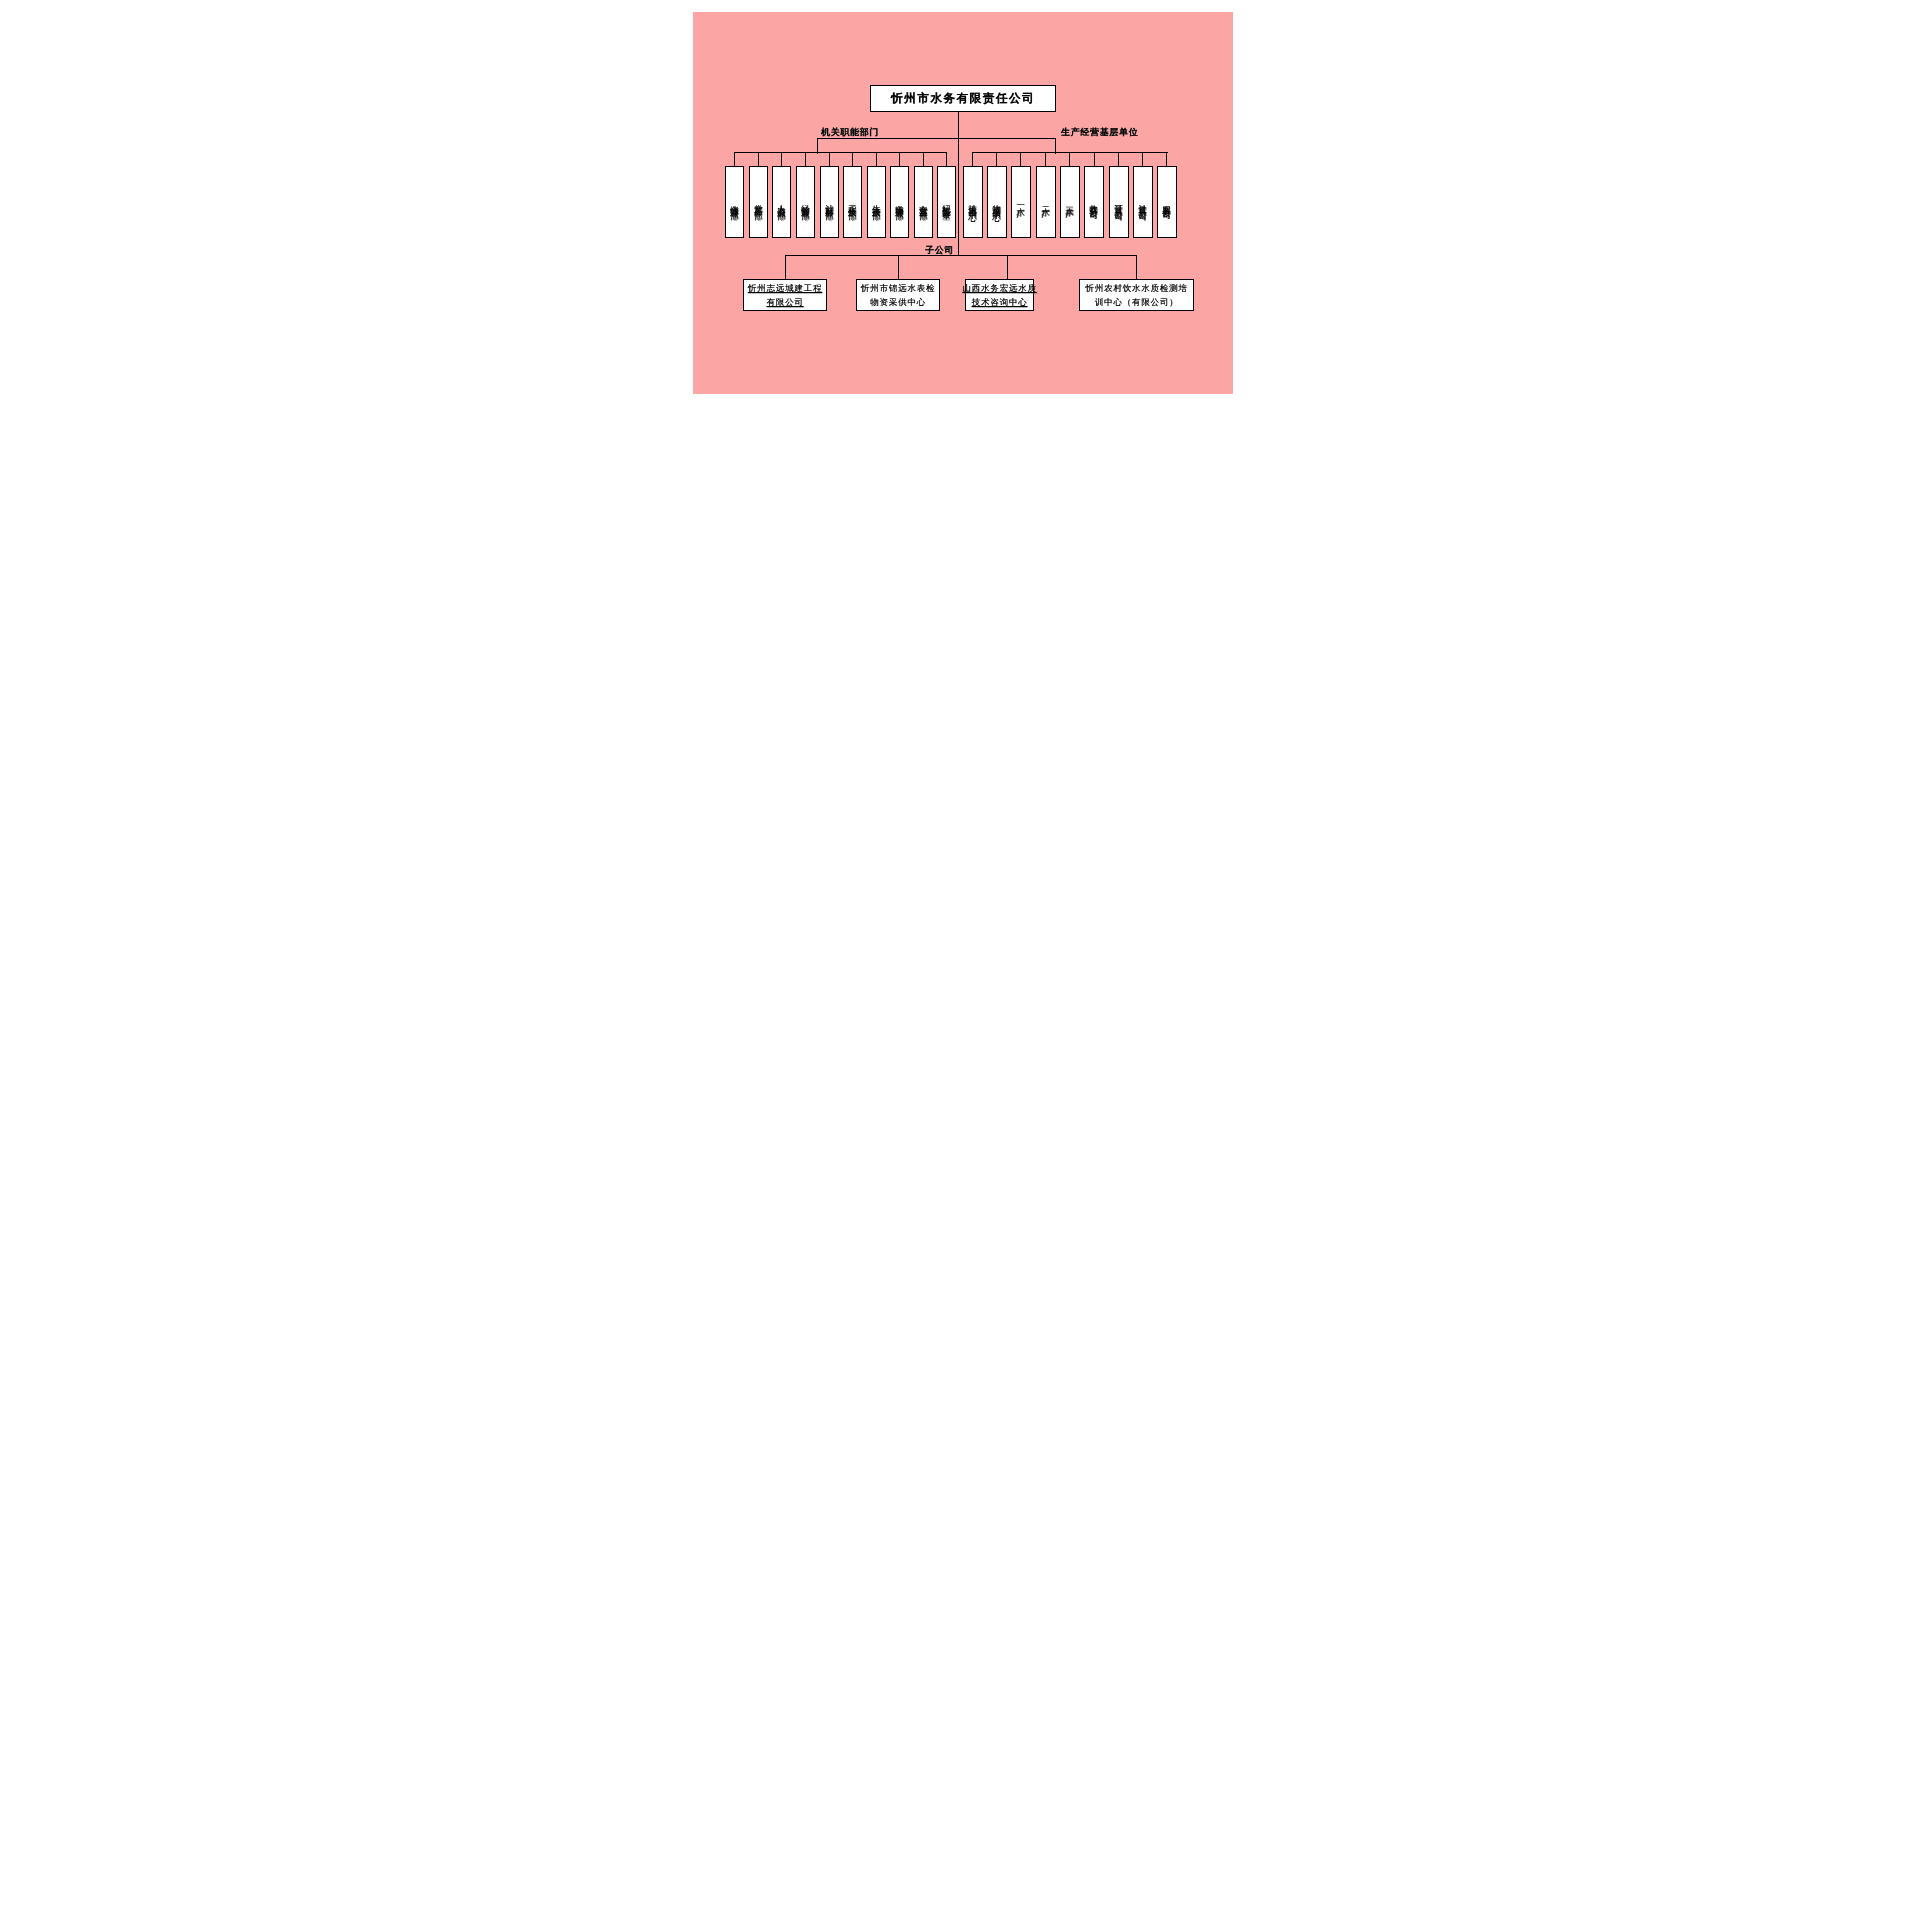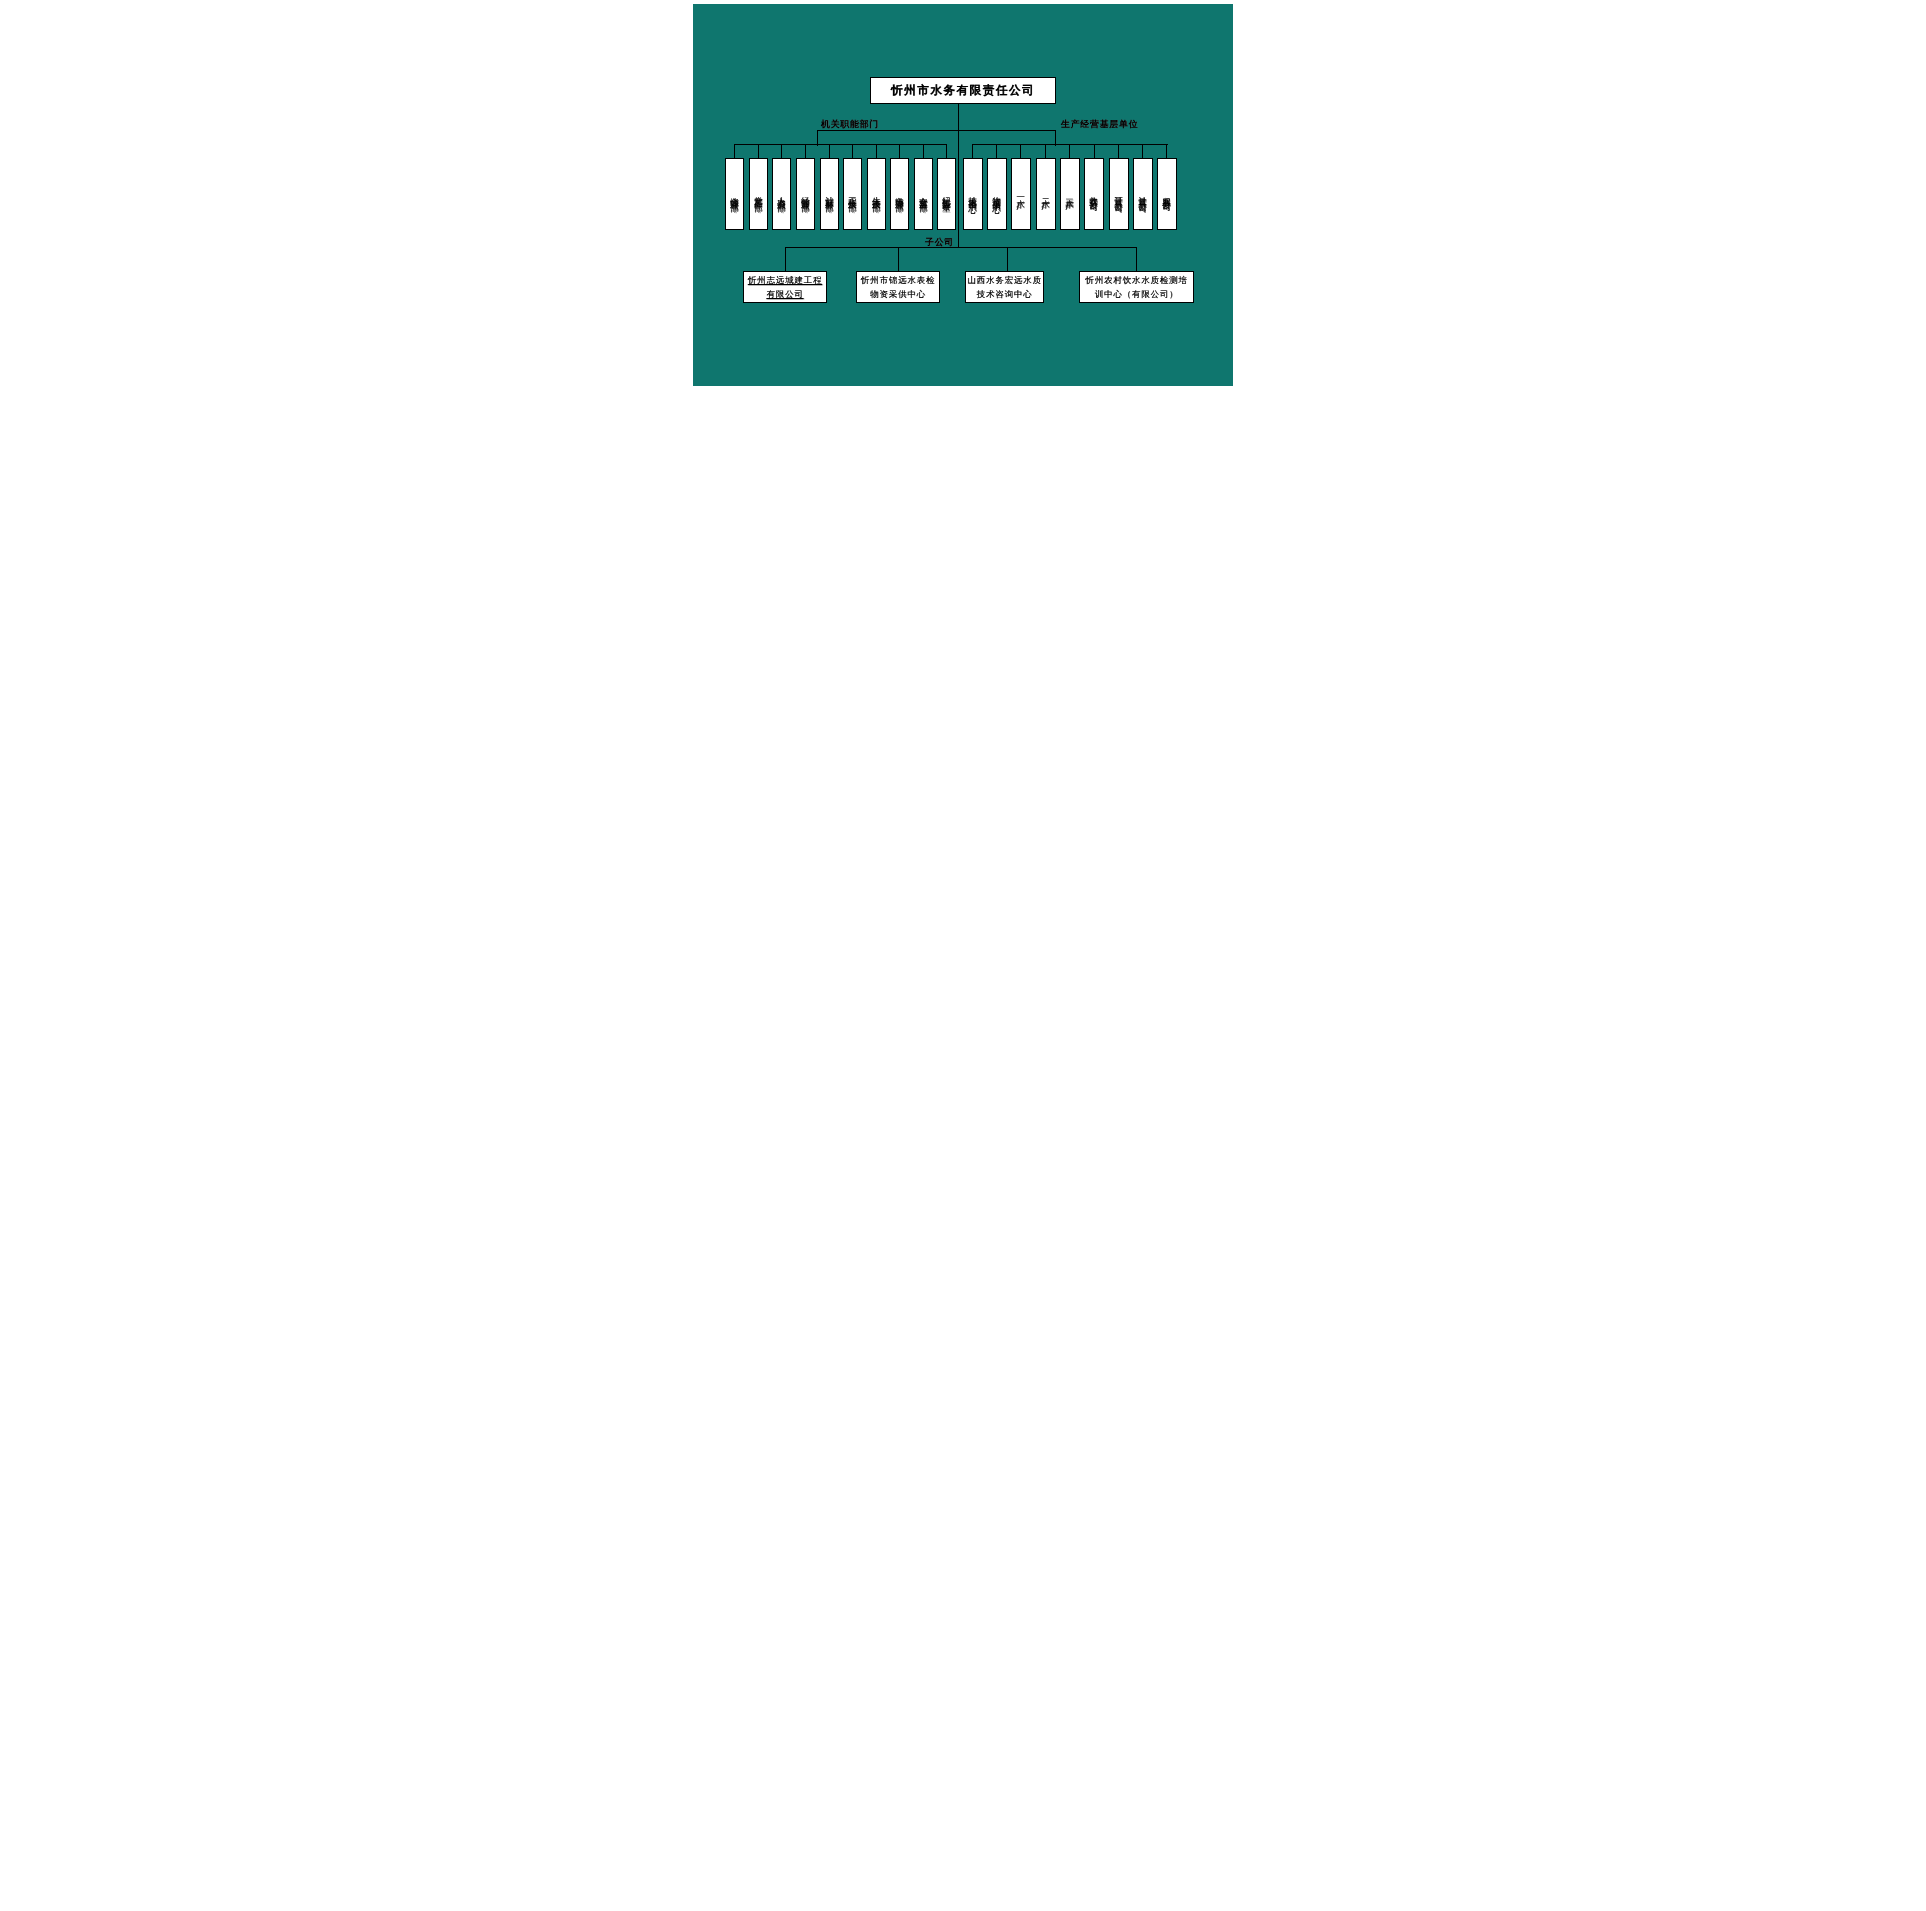--- a/index.html
+++ b/index.html
@@ -5,22 +5,22 @@
   html, body {
     margin: 0;
     padding: 0;
     background: #ffffff;
     font-family: "Liberation Serif", "DejaVu Serif", serif;
   }
   .stage {
     position: relative;
     width: 540px;
     height: 382px;
-    margin: 4px auto;
-    background: #0f766e;
+    margin: 12px auto;
+    background: #fca5a5;
     color: #000000;
     overflow: hidden;
   }
   .line {
     position: absolute;
     background: #000000;
   }
   .box {
     position: absolute;
     box-sizing: border-box;
@@ -172,21 +172,21 @@
   <div class="line" style="left:443px; top:243px; width:1.2px; height:23.5px;"></div>
 
   <div class="box subbox" style="left:50px; top:267px; width:84px; height:32px;text-decoration:underline;">
     <span>忻州志远城建工程</span>
     <span>有限公司</span>
   </div>
   <div class="box subbox" style="left:163px; top:267px; width:84px; height:32px;justify-content:center;">
     <span>忻州市锦远水表检</span>
     <span>物资采供中心</span>
   </div>
-  <div class="box subbox" style="left:272px; top:267px; width:79px; height:32px;">
+  <div class="box subbox" style="left:272px; top:267px; width:69px; height:32px;text-decoration:underline;">
     <span>山西水务宏远水质</span>
     <span>技术咨询中心</span>
   </div>
   <div class="box subbox" style="left:386px; top:267px; width:115px; height:32px;align-items:center;">
     <span>忻州农村饮水水质检测培</span>
     <span>训中心（有限公司）</span>
   </div>
 
 </div>
 

